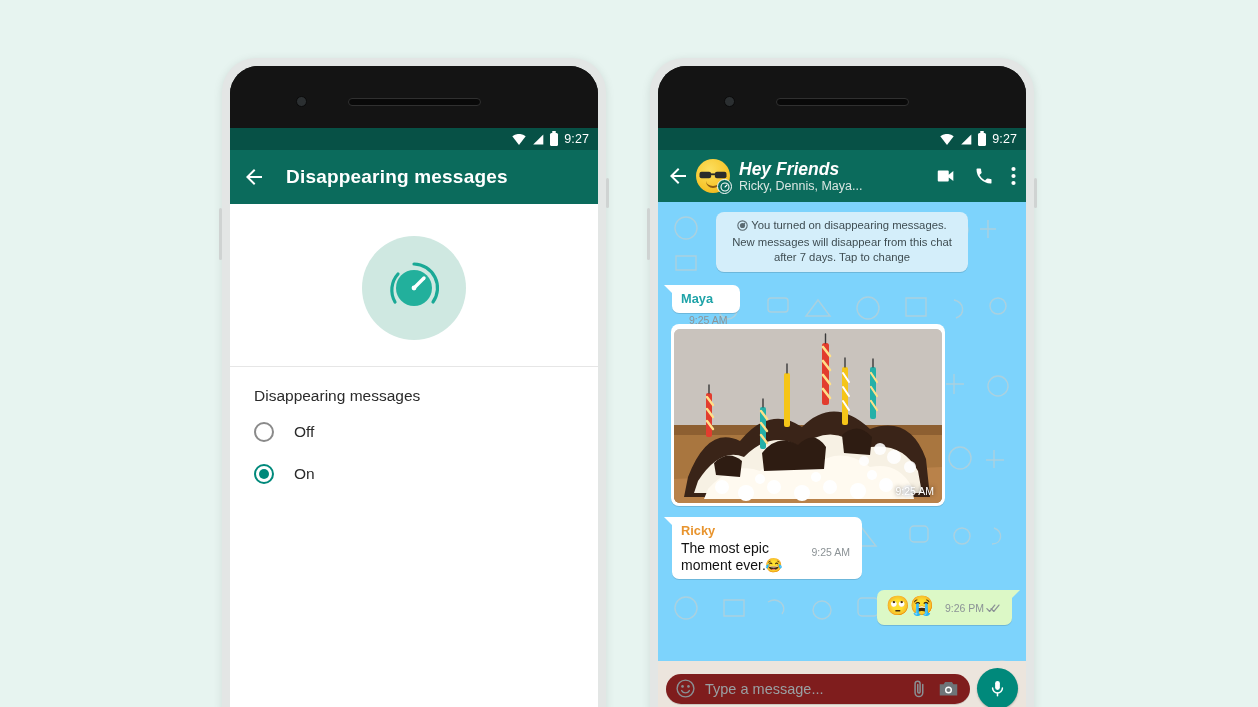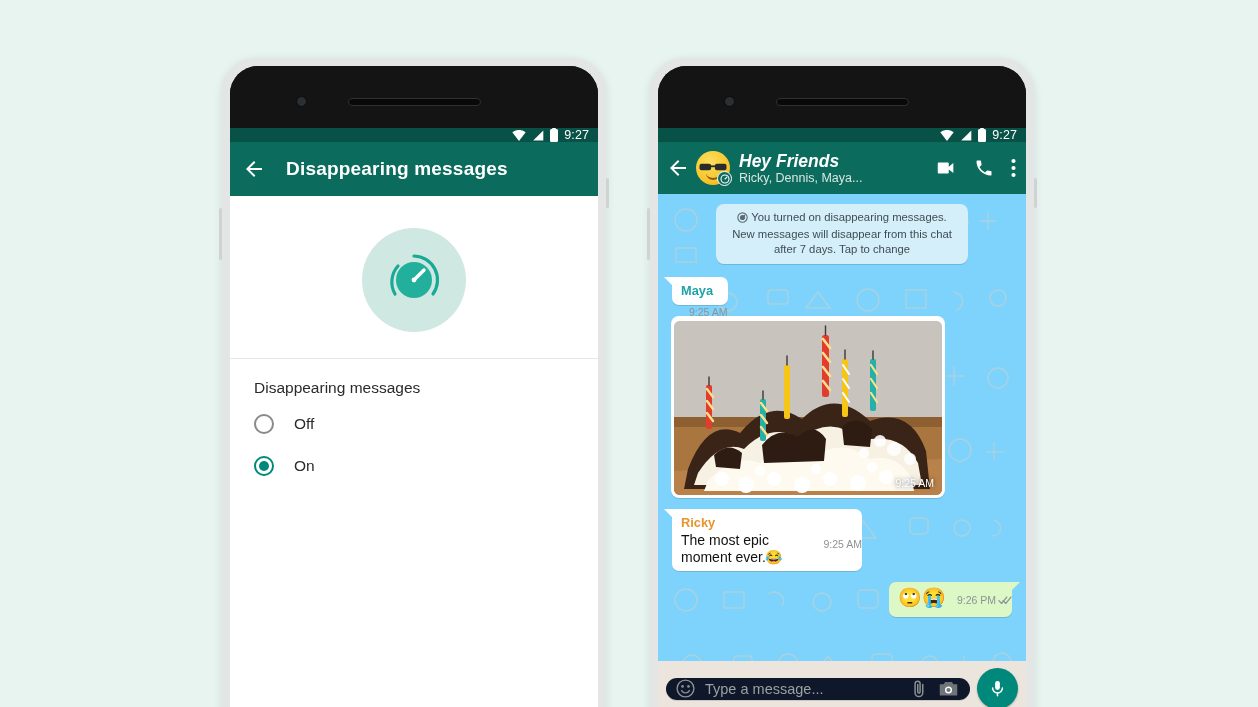--- a/index.html
+++ b/index.html
@@ -36,21 +36,21 @@
   }
   .side-btn { position: absolute; background: #cfd3d2; border-radius: 2px; }
 
   .screen {
     position: absolute; left: 0; right: 0; top: 62px; bottom: 0;
     background: #fff; overflow: hidden;
   }
 
   
   .statusbar {
-    height: 14px; background: #075146; position: relative;
+    height: 22px; background: #075146; position: relative;
     display: flex; align-items: center; justify-content: flex-end;
     padding-right: 9px; gap: 6px;
   }
   .statusbar .clock { color: #fff; font-size: 12.5px; font-weight: 500; letter-spacing: .1px; }
   .ic-wifi { width: 14px; height: 11px; }
   .ic-signal { width: 12px; height: 11px; }
   .ic-batt { width: 8px; height: 13px; background: #fff; border-radius: 1.5px; position: relative; }
   .ic-batt:before {
     content: ""; position: absolute; top: -2px; left: 2px;
     width: 4px; height: 2px; background: #fff; border-radius: 1px;
@@ -132,21 +132,21 @@
     background: #d4eefa; border-radius: 8px;
     padding: 6px 10px 7px;
     font-size: 11.3px; line-height: 15px; color: #3f4d52; text-align: center;
     box-shadow: 0 1px 0.5px rgba(0,0,0,.13); cursor: pointer;
   }
   .sysnotice .tmr { display: inline-block; vertical-align: -2px; margin-right: 3px; }
 
   .bubble {
     position: relative; background: #fff; border-radius: 7px;
     box-shadow: 0 1px 0.5px rgba(0,0,0,.13);
-    padding: 5px 0 5px 9px; margin-bottom: 11px;
+    padding: 5px 12px 5px 9px; margin-bottom: 11px;
     max-width: 190px; width: max-content;
   }
   .bubble.in { border-top-left-radius: 0; margin-left: 1px; }
   .bubble.in:before {
     content: ""; position: absolute; left: -8px; top: 0;
     border-width: 0 9px 9px 0; border-style: solid;
     border-color: transparent #fff transparent transparent;
   }
   .bubble.out {
     background: #dcf8c6; margin-left: auto; margin-right: 1px;
@@ -170,21 +170,21 @@
   }
   .photo { width: 268px; height: 174px; border-radius: 6px; display: block; overflow: hidden; }
   .img-time {
     position: absolute; right: 11px; bottom: 9px;
     font-size: 10.5px; color: #fff; text-shadow: 0 0 4px rgba(0,0,0,.7);
   }
 
   
   .composer { padding: 7px 8px 9px; display: flex; align-items: center; gap: 7px; }
   .input-pill {
-    flex: 1 1 auto; height: 22px; background: #0f172a; border-radius: 19px;
+    flex: 1 1 auto; height: 30px; background: #7f1d1d; border-radius: 19px;
     display: flex; align-items: center; padding: 0 11px 0 9px; gap: 9px;
     box-shadow: 0 1px 0.5px rgba(0,0,0,.13);
   }
   .input-pill .ph {
     flex: 1 1 auto; color: #9aa0a3; font-size: 14.5px;
     overflow: hidden; white-space: nowrap;
   }
   .pill-ic { cursor: pointer; display: flex; flex: 0 0 auto; }
   .mic-btn {
     width: 41px; height: 41px; border-radius: 50%; background: #00897b;

